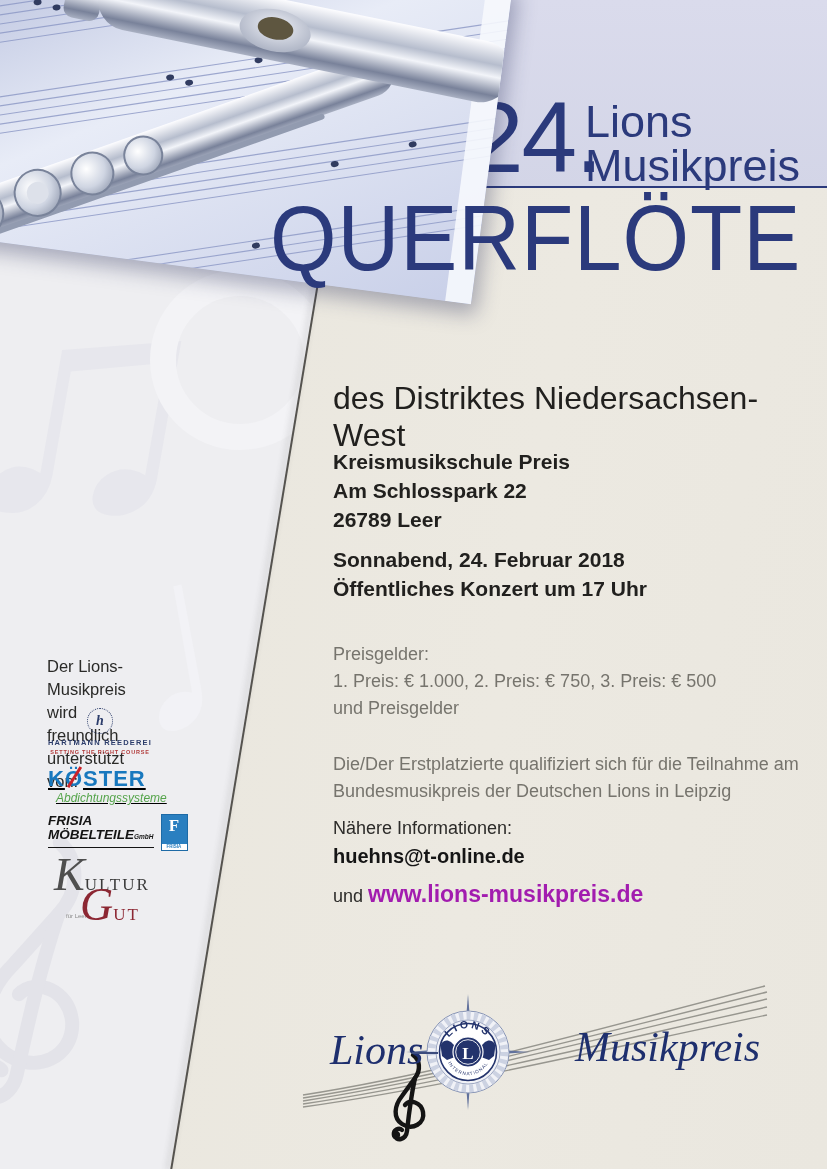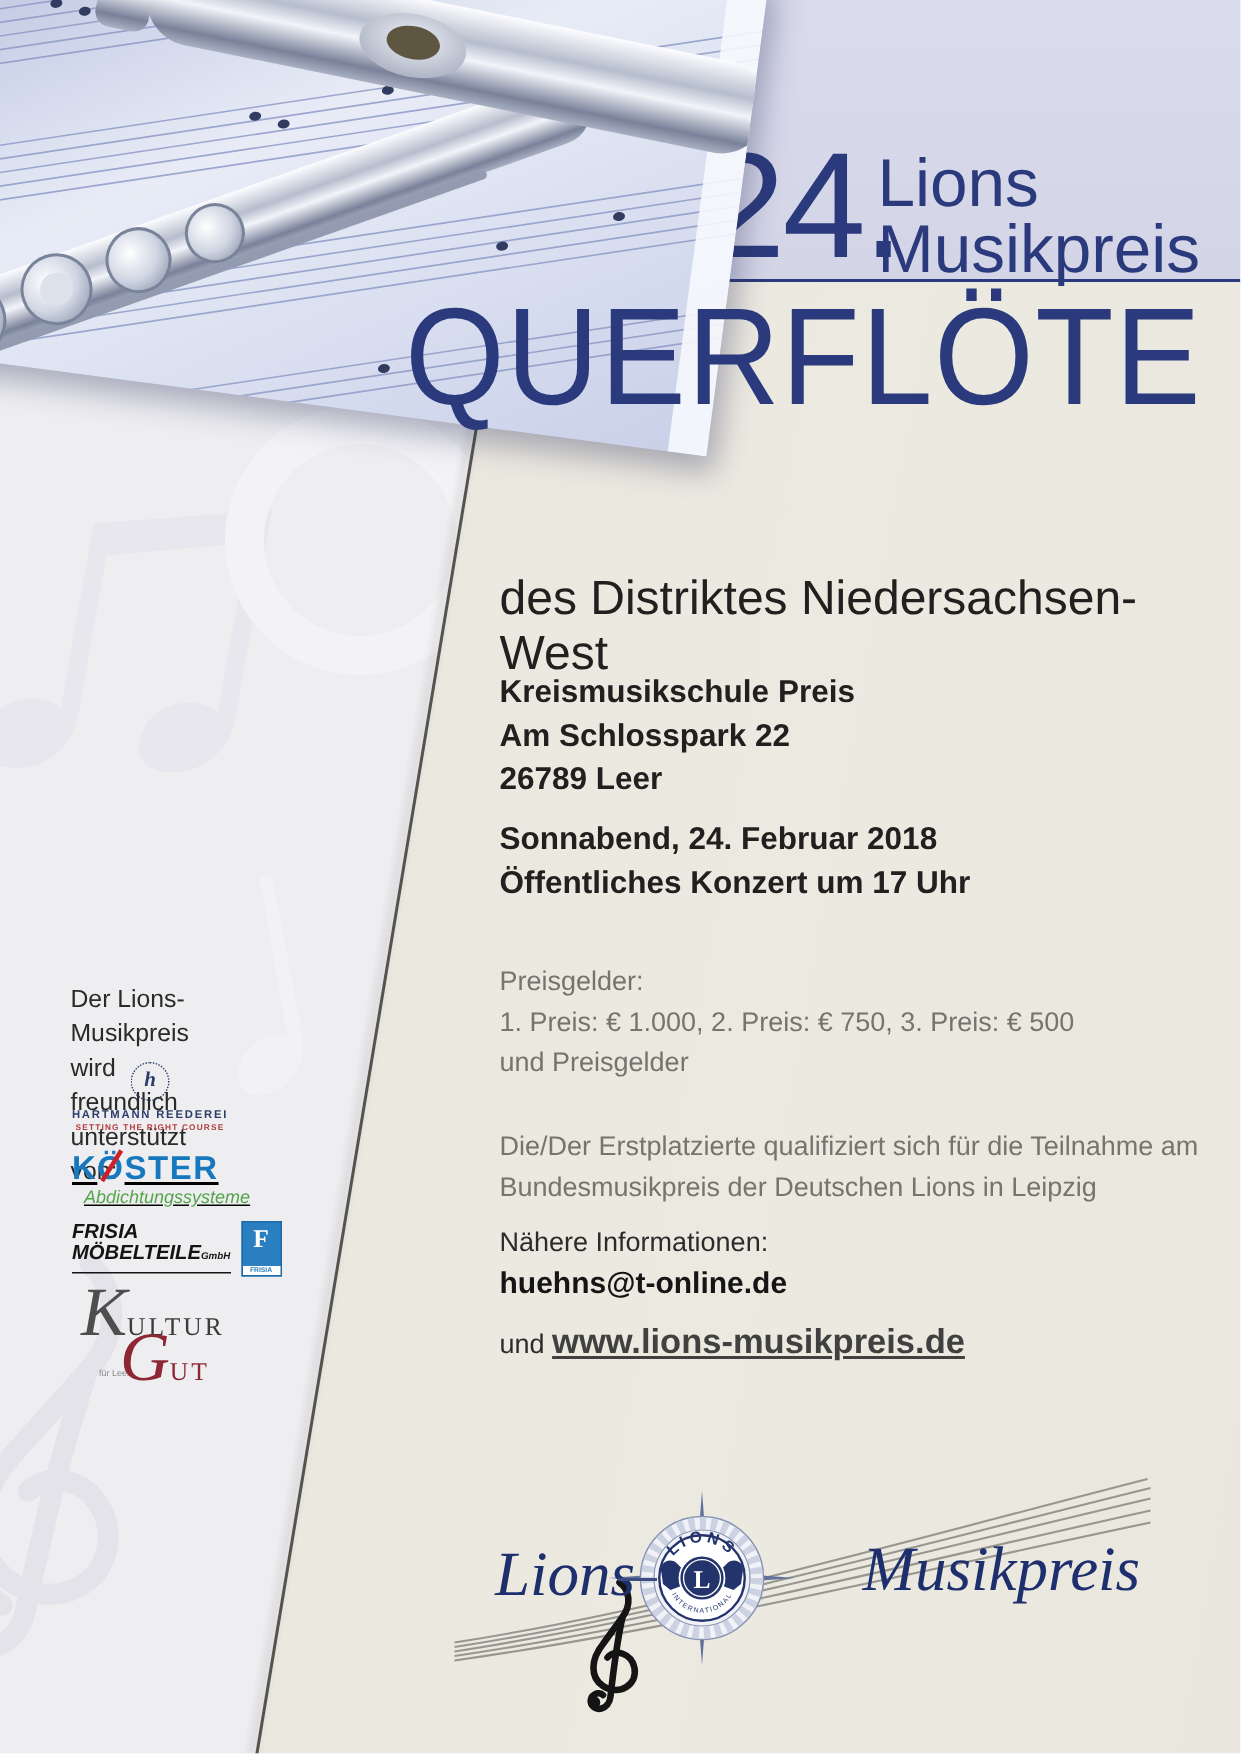--- a/index.html
+++ b/index.html
@@ -43,21 +43,21 @@
   .content{position:absolute;left:333px;top:0;width:470px;z-index:5;color:#21201e;}
   .blk{position:absolute;left:0;}
   .sub-title{top:380px;font-size:32px;font-weight:normal;}
   .addr{top:447px;font-size:21px;font-weight:bold;line-height:29px;}
   .dates{top:545px;font-size:21px;font-weight:bold;line-height:29px;}
   .prizes{top:641px;font-size:18px;color:#76746d;line-height:27px;}
   .qual{top:723px;font-size:18px;color:#76746d;line-height:27px;margin-top:28px;}
   .info{top:818px;font-size:18px;color:#2c2b29;}
   .email{top:845px;font-size:20px;font-weight:bold;color:#151515;}
   .web{top:881px;font-size:18px;color:#2c2b29;}
-  .web .url{font-size:23px;font-weight:bold;color:#404040;text-decoration:underline;}
+  .web .url{font-size:23px;font-weight:bold;color:#a21caf;}
   .blk div{white-space:nowrap;}
 
   
   .sidebar{position:absolute;left:0;top:0;z-index:5;}
   .sup-text{position:absolute;left:47px;top:655px;font-size:16.5px;line-height:23px;color:#2a2a28;}
   .hartmann{position:absolute;left:40px;top:708px;width:120px;text-align:center;color:#2c3d6b;}
   .hartmann .circ{width:26px;height:26px;margin:0 auto;border:1.5px dotted #2c3d6b;border-radius:50%;
                   font-family:"Liberation Serif",serif;font-style:italic;font-weight:bold;
                   font-size:14px;line-height:23px;}
   .hartmann .nm{font-size:7.5px;letter-spacing:1.2px;margin-top:4px;font-weight:bold;}

